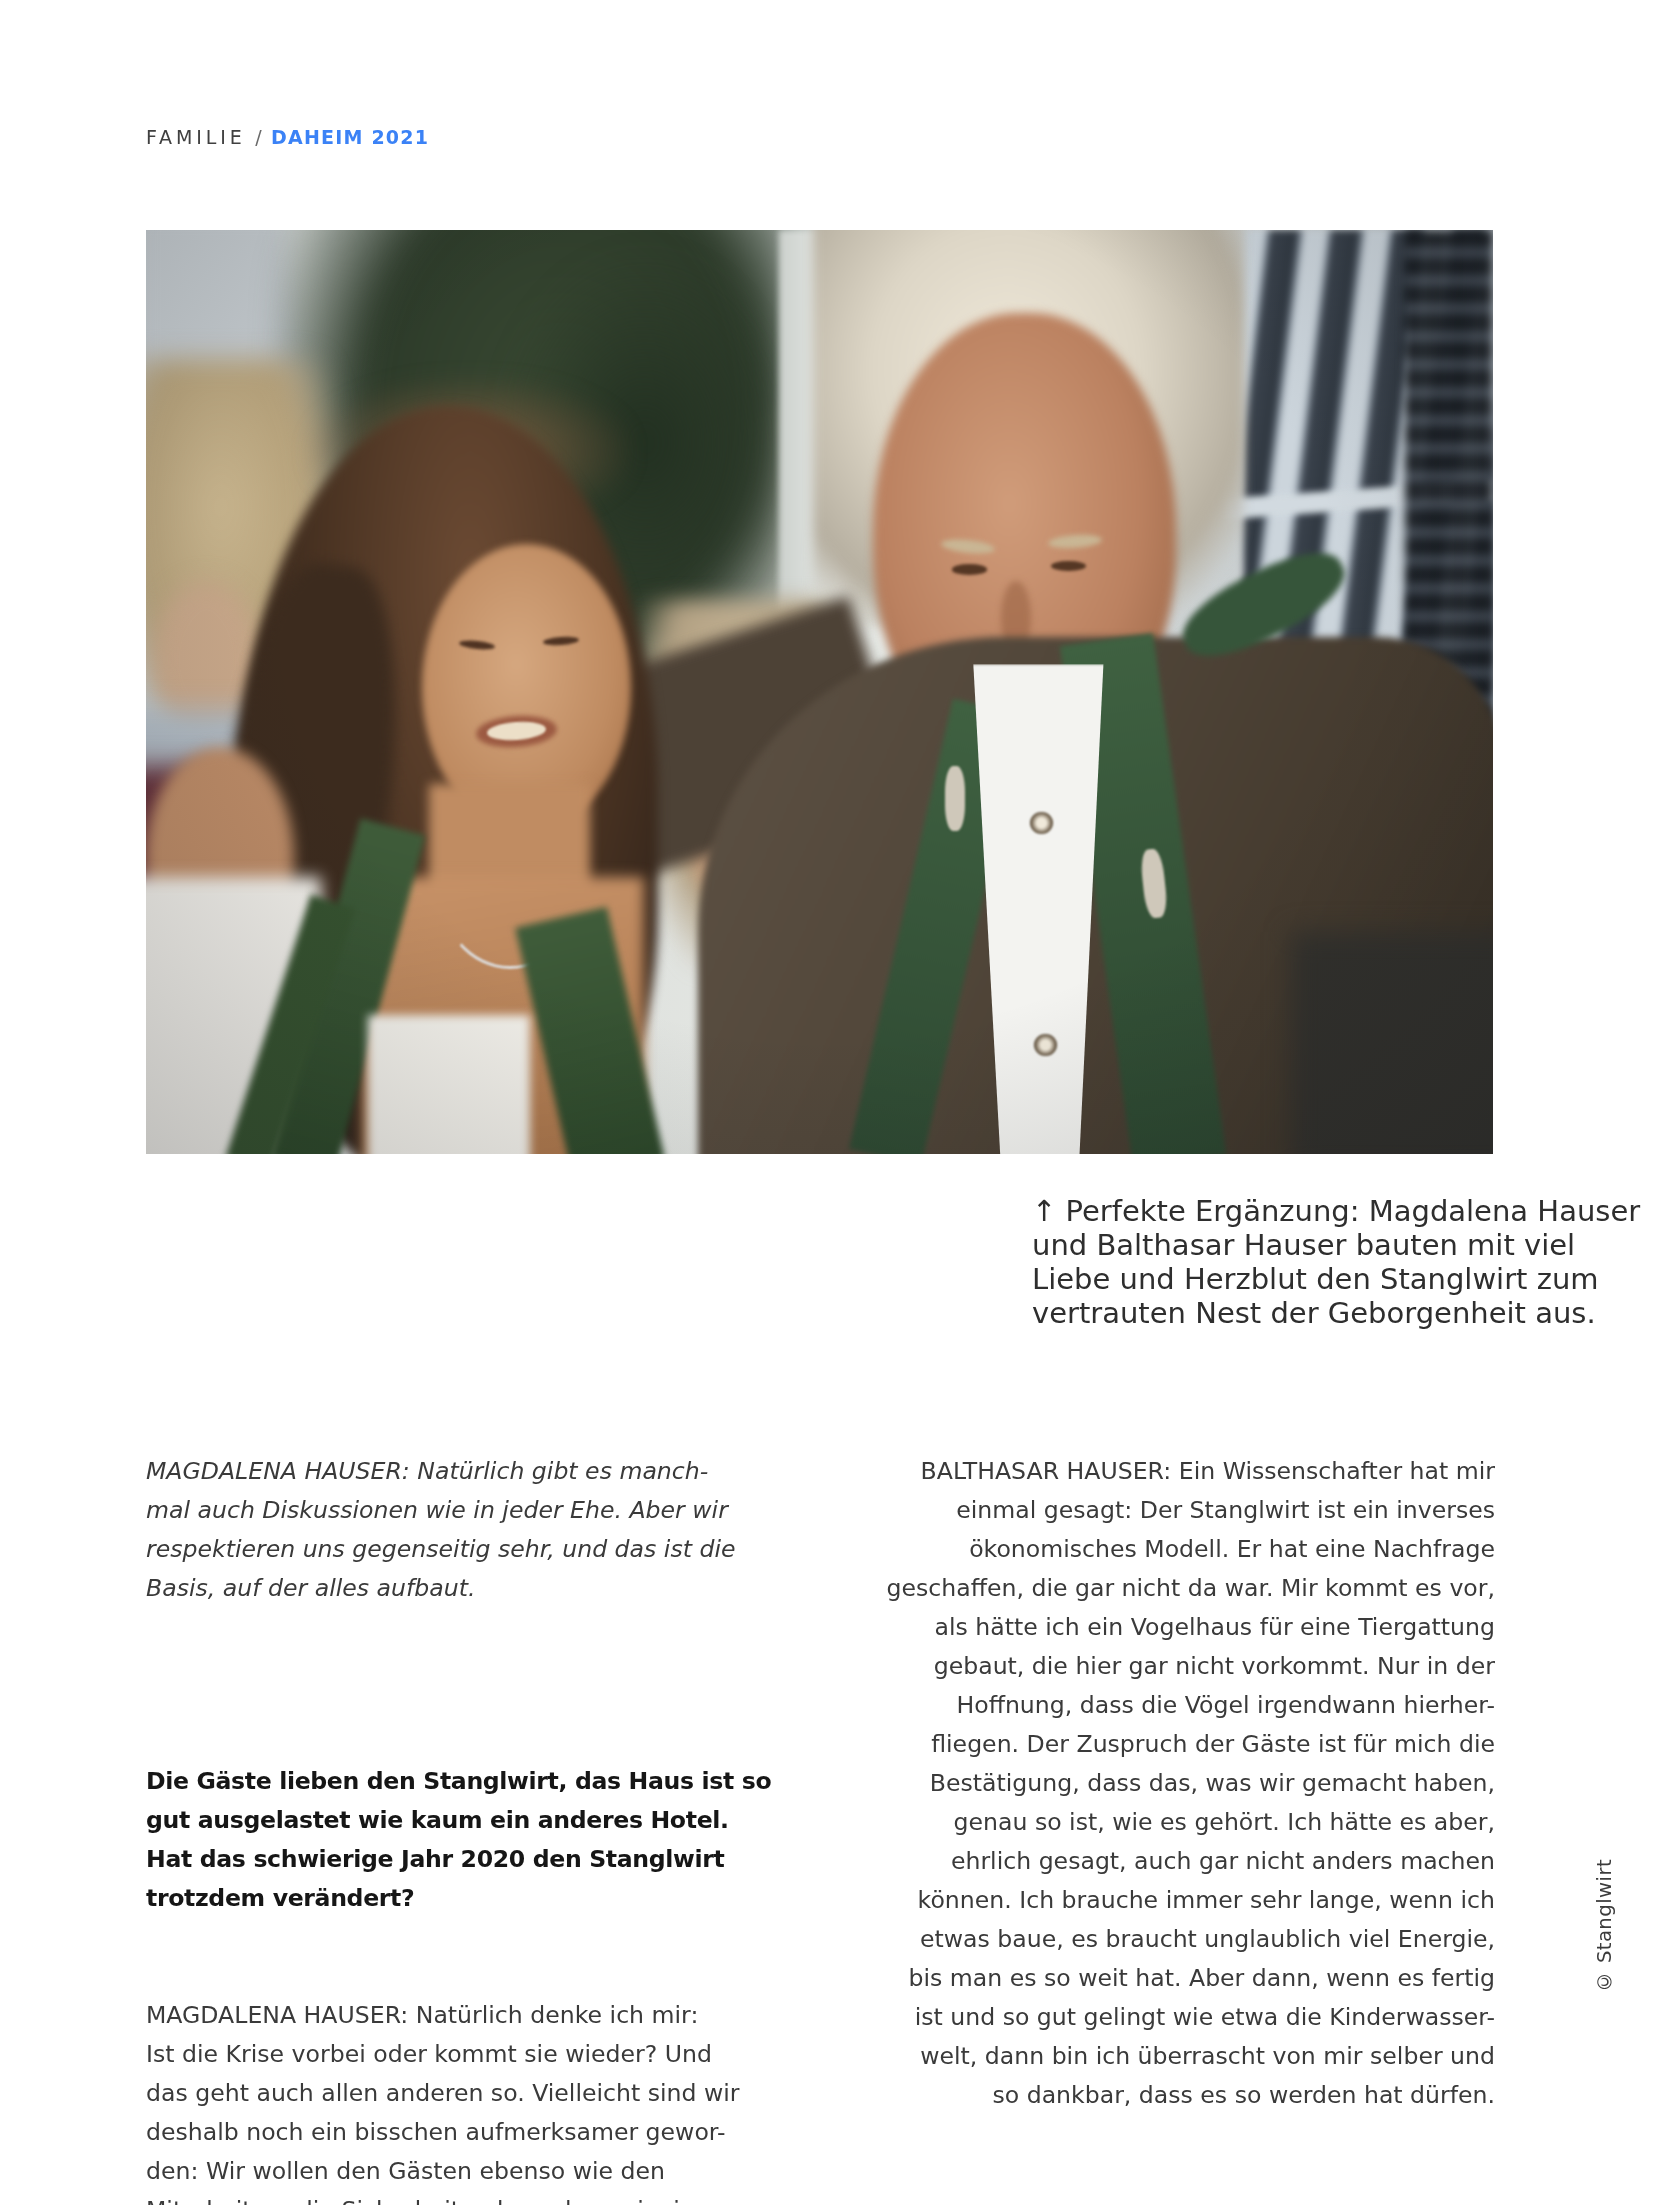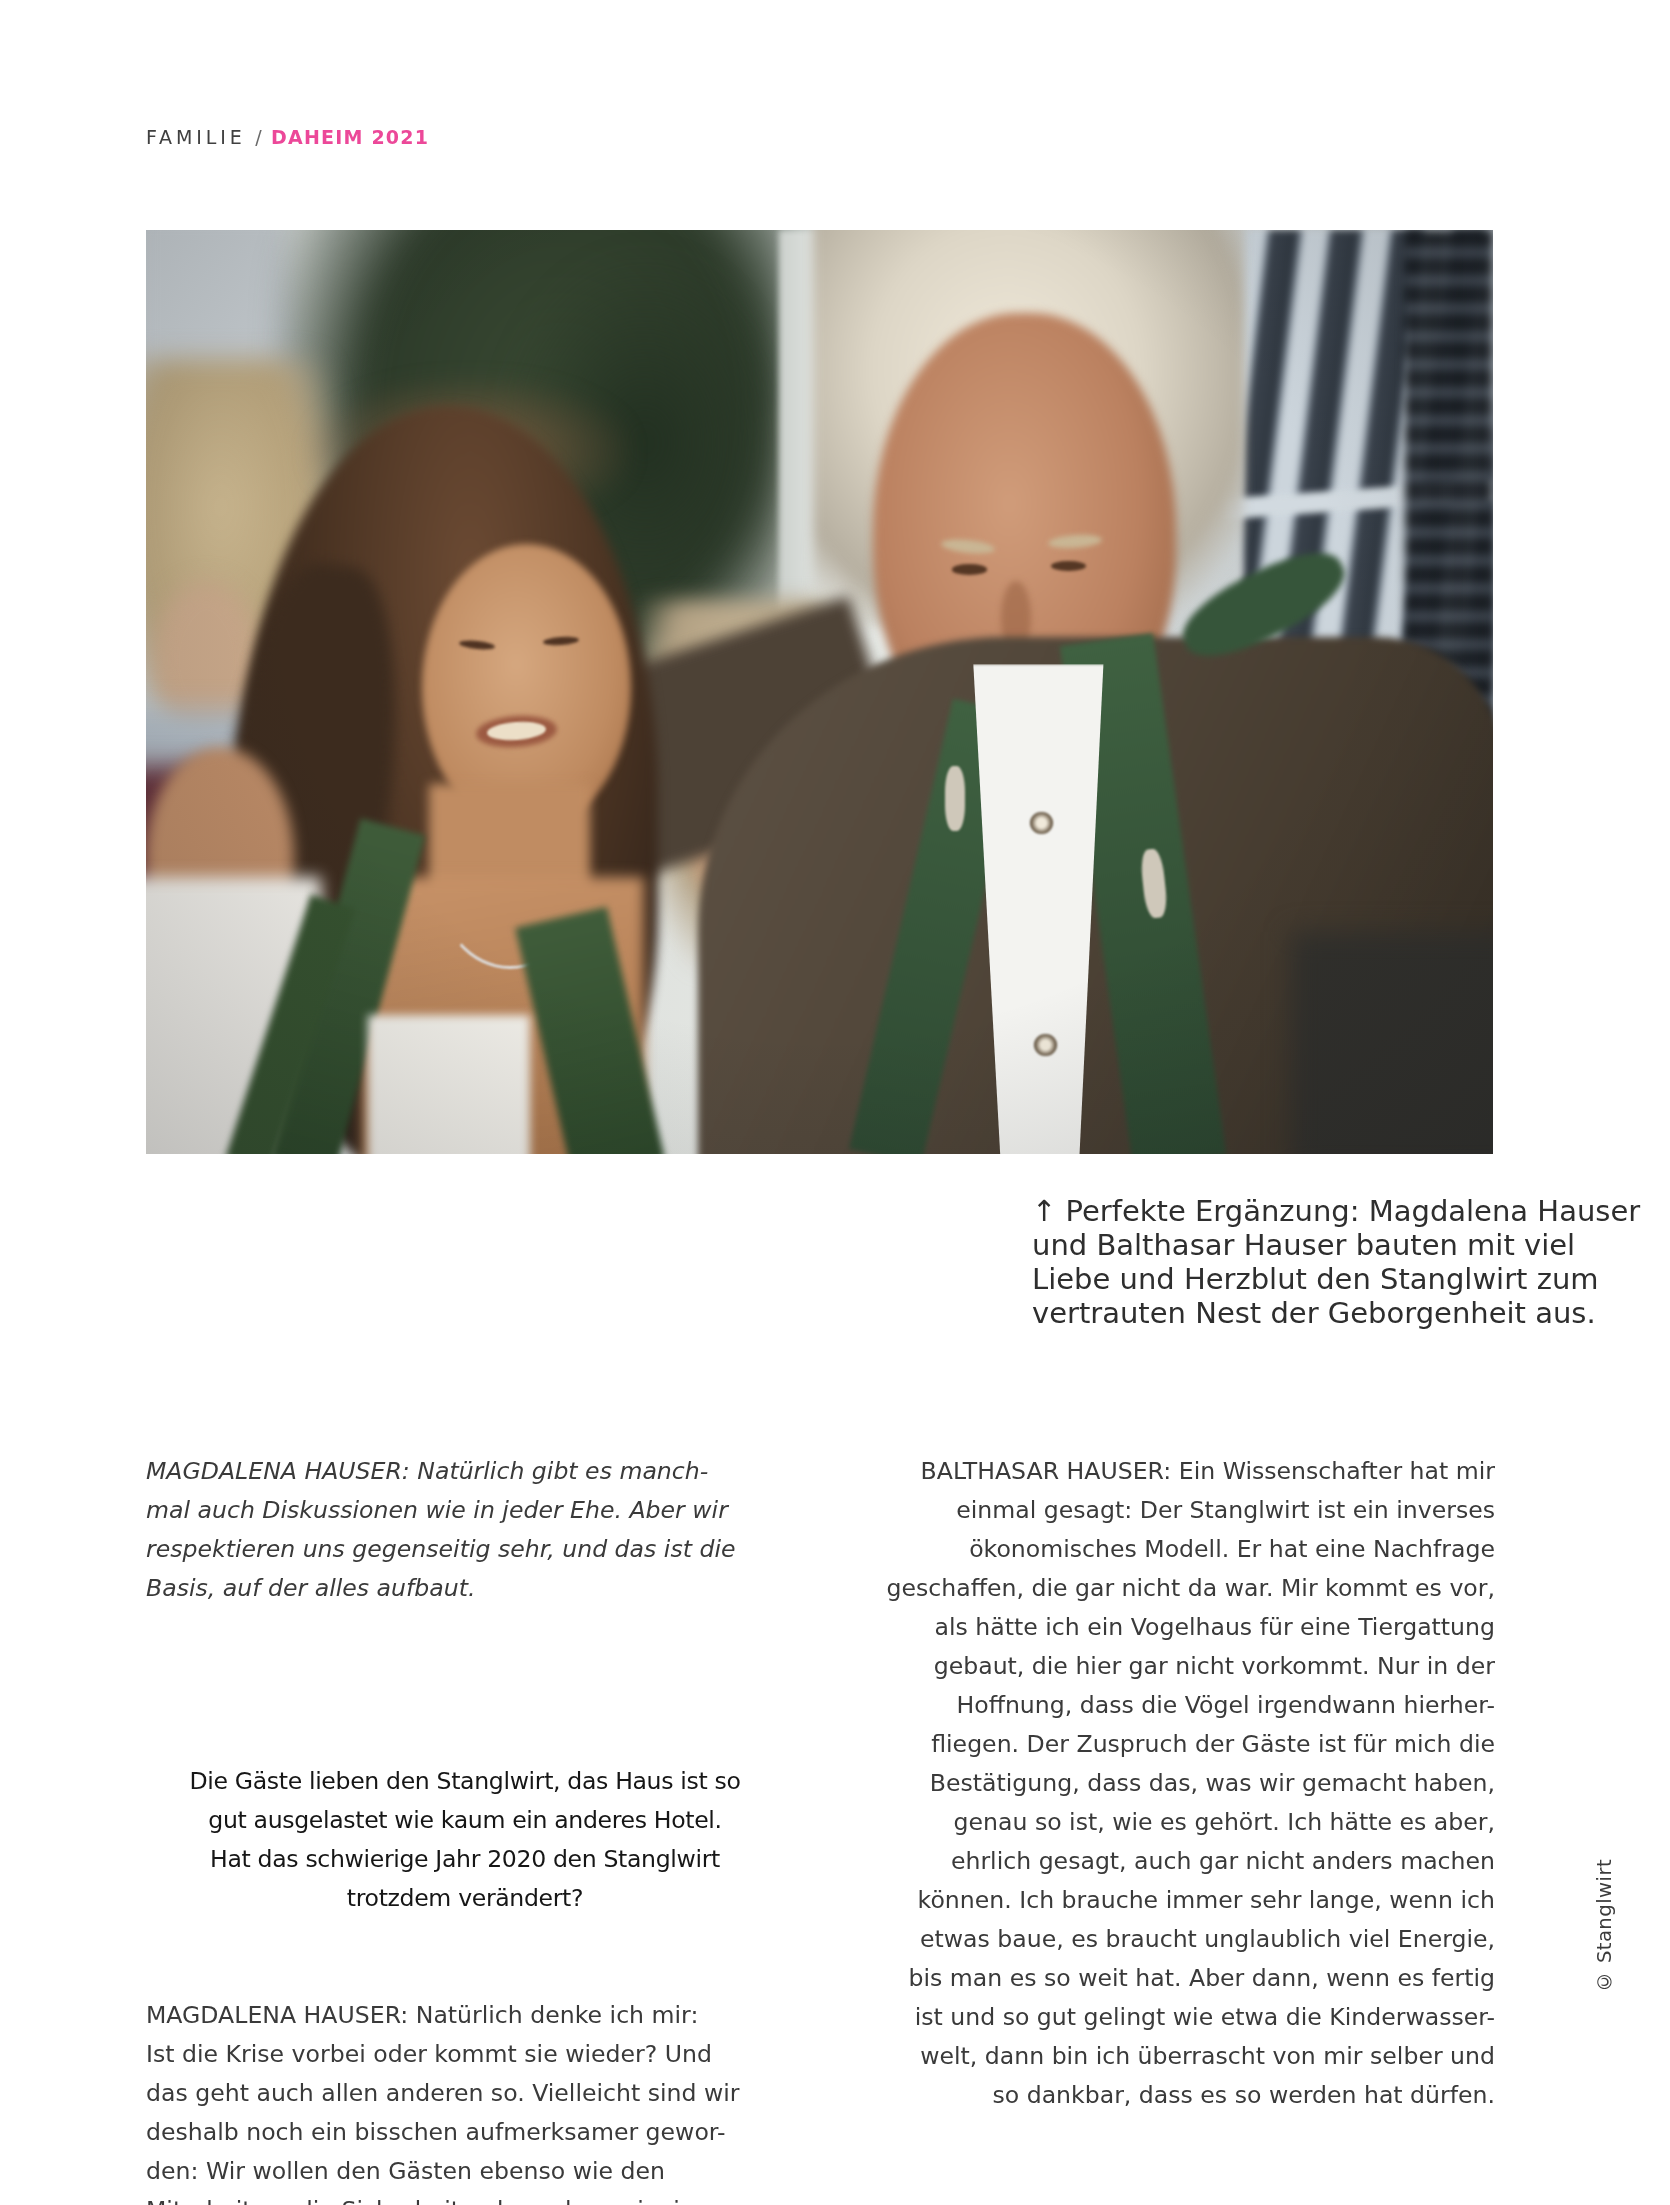--- a/index.html
+++ b/index.html
@@ -4,21 +4,21 @@
 <style>
   * { margin:0; padding:0; box-sizing:border-box; }
   html,body { background:#ffffff; }
   body { font-family:"DejaVu Sans","Liberation Sans",sans-serif; }
   .page { position:relative; width:1670px; height:2205px; background:#ffffff; overflow:hidden; }
 
   
   .hdr { position:absolute; left:146px; top:126px; font-size:19px; color:#2e2e2e; white-space:nowrap; }
   .hdr .sec { letter-spacing:3.9px; font-weight:400; color:#404040; }
   .hdr .sep { color:#6a6a6a; padding:0 9.5px; font-weight:400; }
-  .hdr .iss { font-weight:700; letter-spacing:1.2px; color:#ec4899; }
+  .hdr .iss { font-weight:700; letter-spacing:1.2px; color:#3b82f6; }
 
   
   .photo { position:absolute; left:146px; top:230px; width:1347px; height:924px; overflow:hidden; background:linear-gradient(100deg,#c3cad0 0%,#d8dcd9 25%,#e6e8e4 55%,#aab3ba 100%); }
   .s { position:absolute; }
 
   .ph-skytl      { left:-2%; top:-4%; width:18%; height:26%; background:#c7cdd1; filter:blur(17.3px); }
   .ph-awning     { left:11%; top:-7%; width:42%; height:28%; background:linear-gradient(100deg,#d7dcd8,#c3cac8); transform:rotate(-5deg); filter:blur(12.6px); }
   .ph-pole      { left:24%; top:2%; width:1.1%; height:34%; background:#8d9597; transform:rotate(26deg); filter:blur(5.5px); }
   .ph-foliage1   { left:10%; top:-6%; width:38%; height:62%; background:radial-gradient(ellipse at 55% 40%,#3a4a33 0%,#2c3a29 50%,rgba(44,58,41,0) 78%); filter:blur(15.8px); }
   .ph-foliage2   { left:26%; top:2%; width:22%; height:42%; background:radial-gradient(ellipse,#223021 0%,rgba(34,48,33,0) 70%); filter:blur(14px); }
@@ -80,21 +80,21 @@
 
   
   .caption { position:absolute; left:1032px; top:1194px; width:473px; font-size:29px; line-height:34px; color:#2e2e2e; white-space:pre; }
 
   
   .col { position:absolute; top:1374px; font-size:23.6px; line-height:39px; color:#3a3a3a; white-space:pre; }
   .col-left  { left:146px; width:638px; }
   .col-right { left:853px; width:642px;text-align:right; }
   .col p.body { margin:0; }
   .col p.gap-after { margin-bottom:76px;font-style:italic; }
-  .col p.q { font-weight:400; color:#161616; letter-spacing:-0.015em;text-align:center; }
+  .col p.q { font-weight:700; color:#161616; letter-spacing:-0.015em; }
 
   
   .credit { position:absolute; left:1593px; top:1859px; writing-mode:vertical-rl; transform:rotate(180deg); font-size:19.7px; letter-spacing:0.4px; color:#3c3c3c; white-space:pre; }
   .folio { position:absolute; left:146px; top:2089px; width:1347px; text-align:center; font-size:16.5px; color:#8f8f8f; }
   .folio .bar { color:#bdbdbd; padding:0 4.7px; font-weight:400; }
 </style>
 </head>
 <body>
 
 <div class="page">

